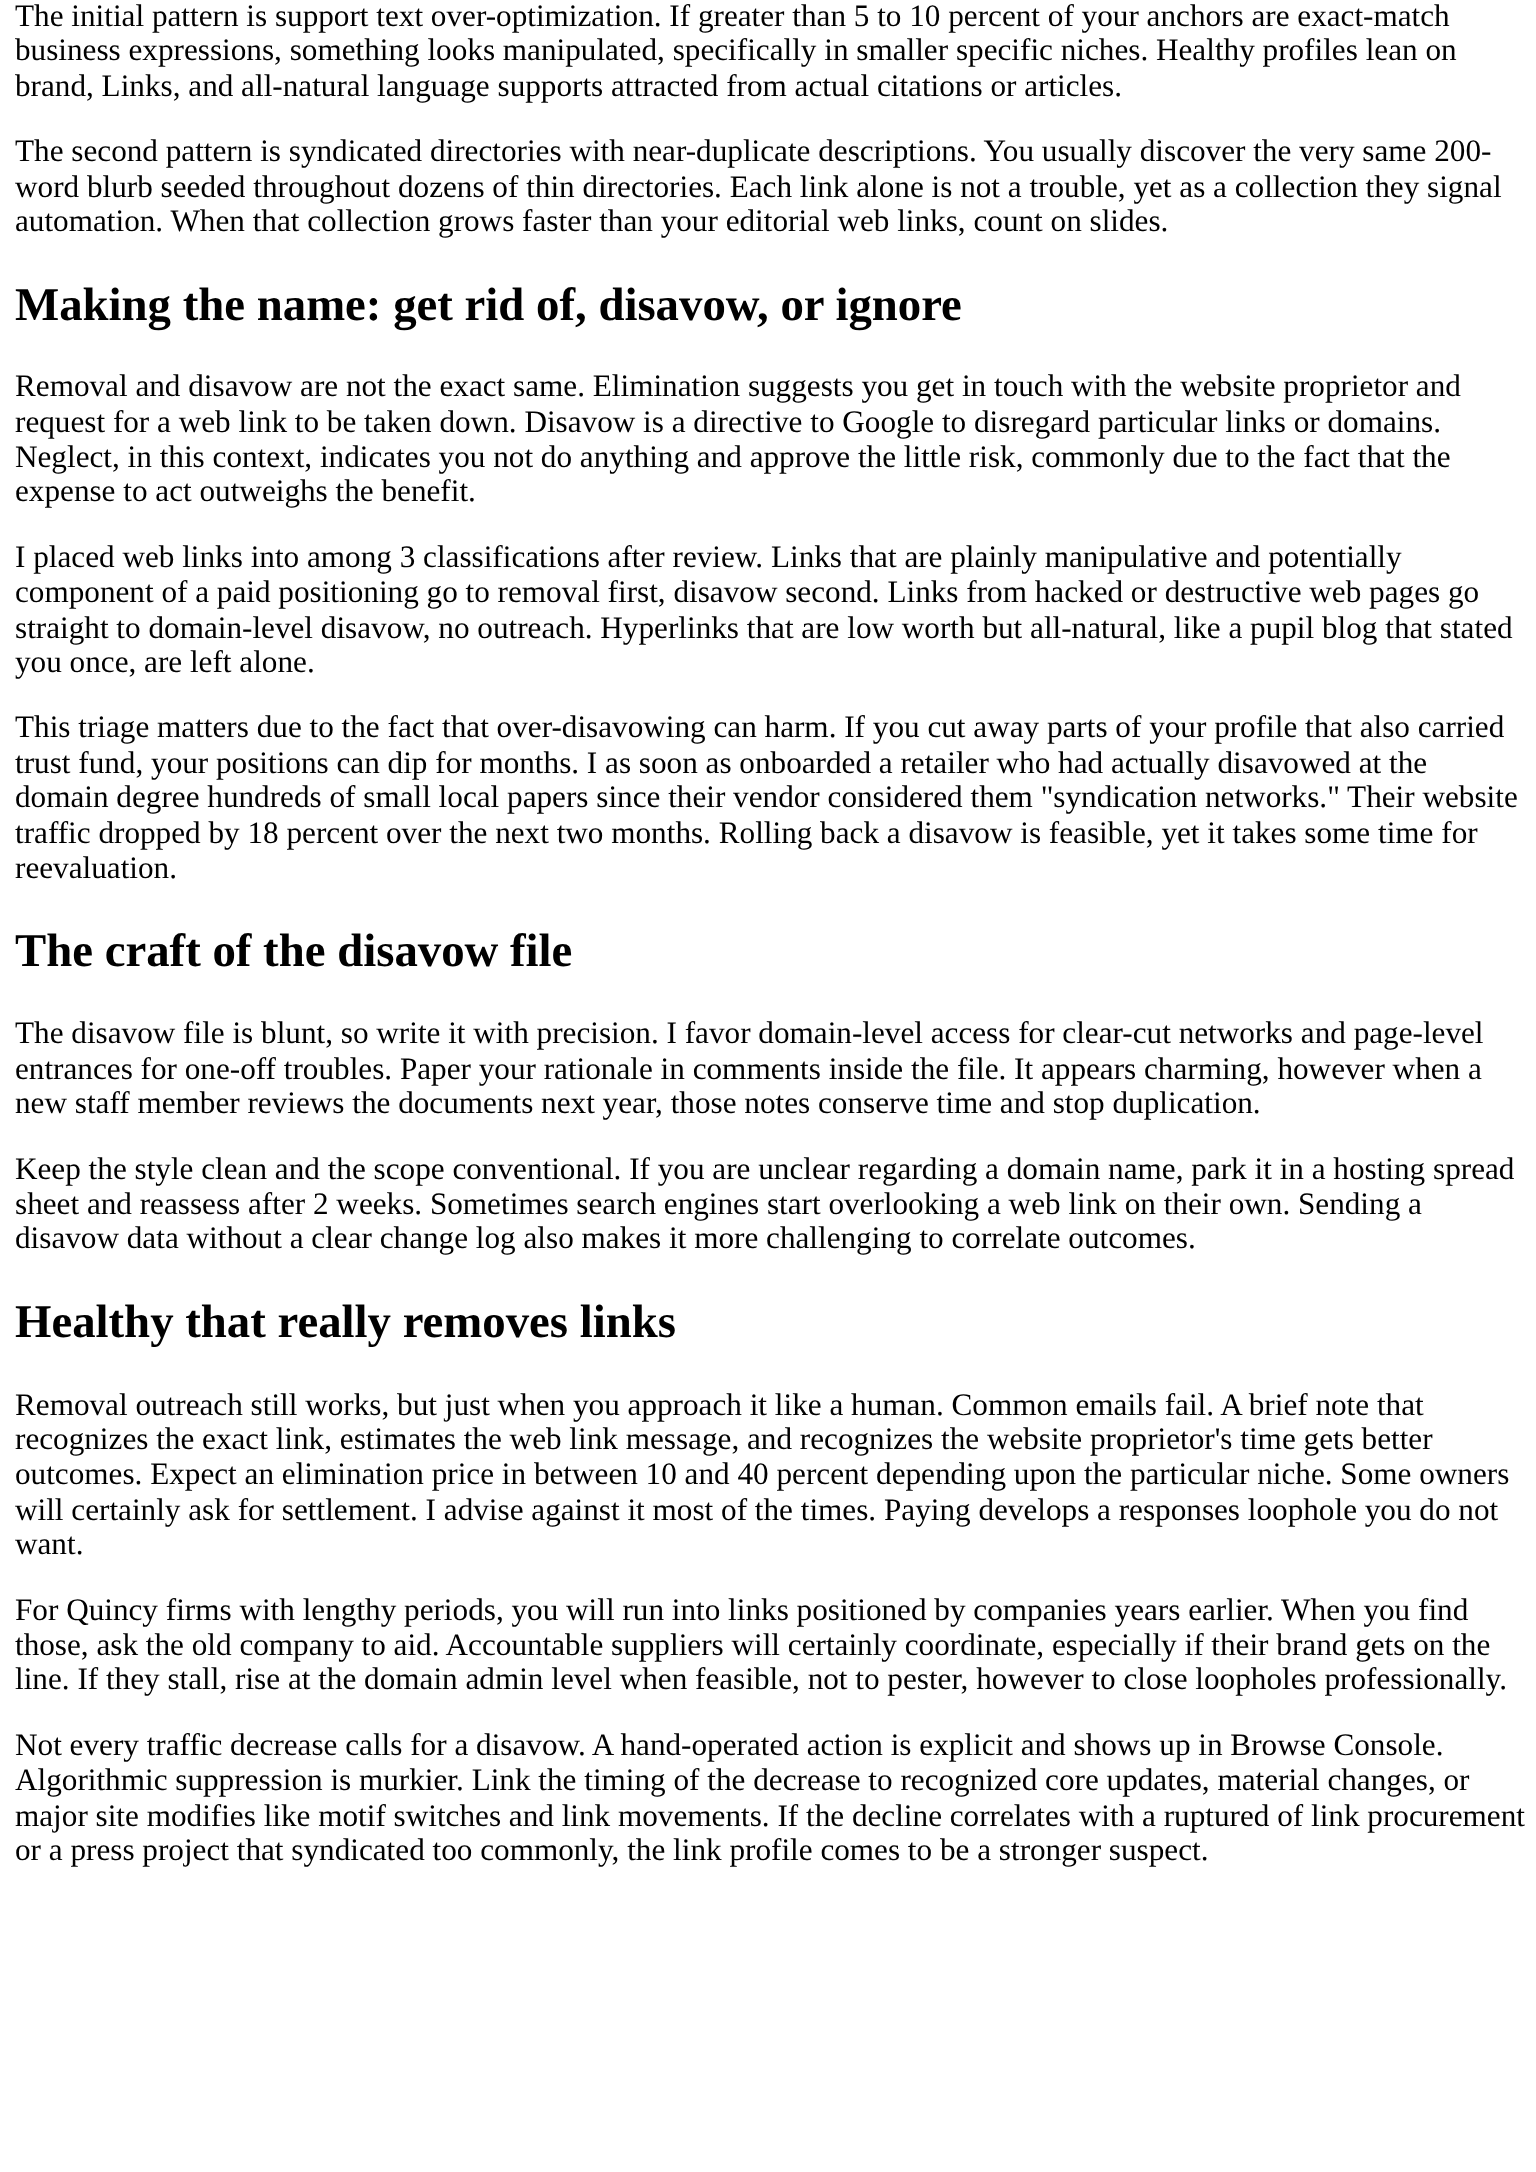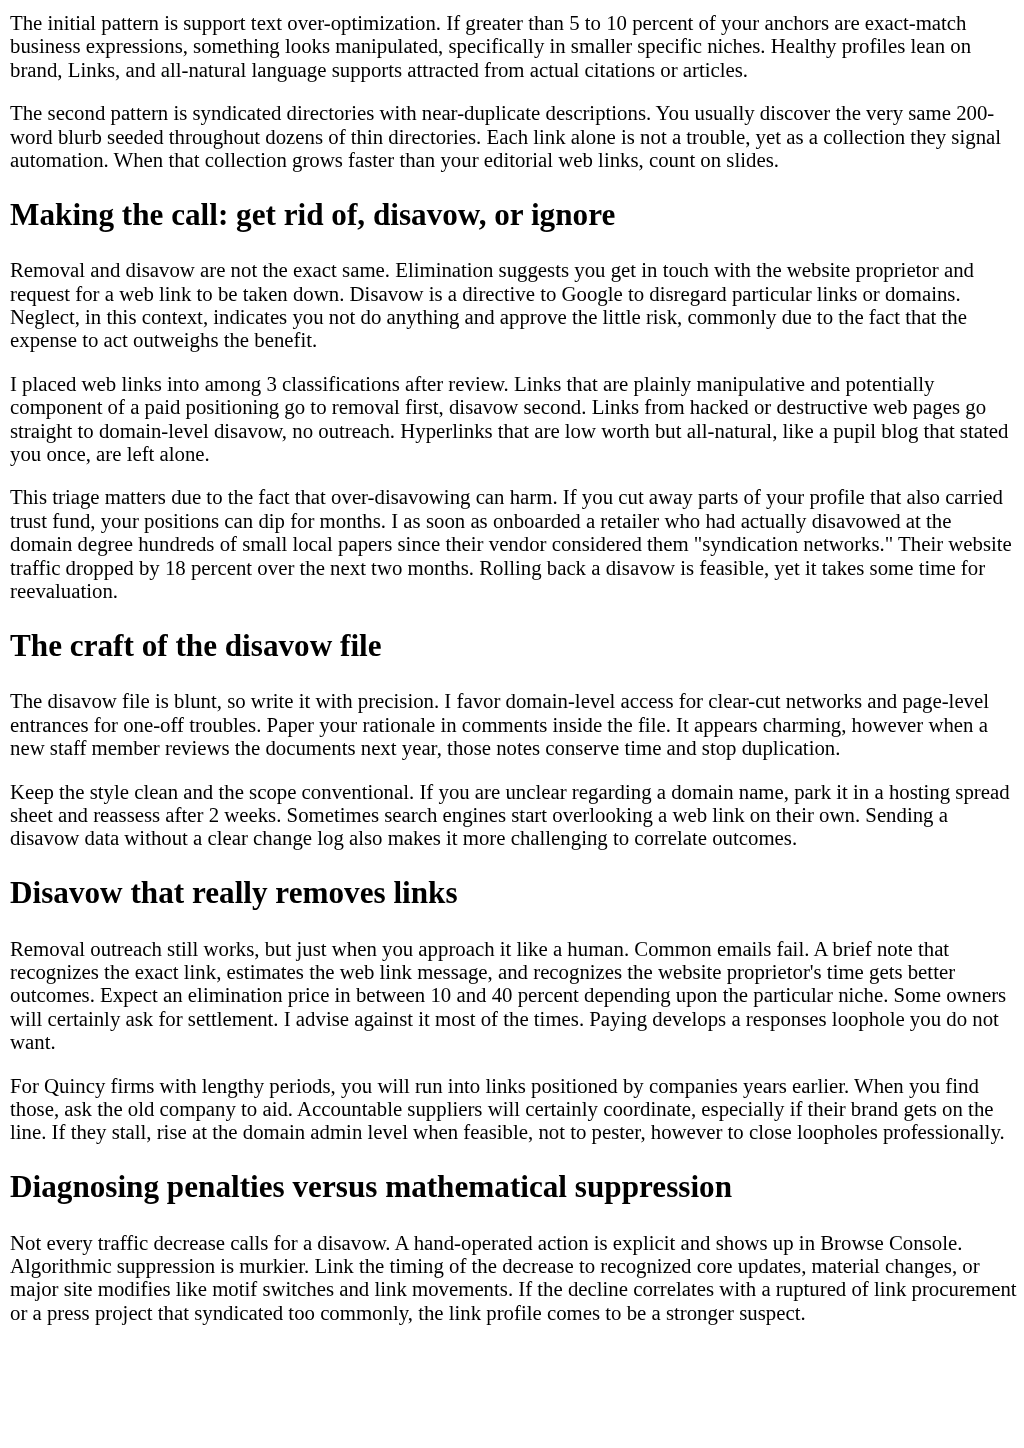--- a/index.html
+++ b/index.html
@@ -25,34 +25,33 @@
     text-align: left;
   }
   .page h2 {
     font-size: 31.2px;
     line-height: 35.6px;
     font-weight: bold;
     margin: 25.6px 0;
     text-align: left;
   }
   .page > :first-child {
-    margin-top: 12px;
+    margin-top: 0;
   }
 </style>
 </head>
 <body>
 
 <article class="page">
   <p>The initial pattern is support text over-optimization. If greater than 5 to 10 percent of your anchors are exact-match business expressions, something looks manipulated, specifically in smaller specific niches. Healthy profiles lean on brand, Links, and all-natural language supports attracted from actual citations or articles.</p>
   <p>The second pattern is syndicated directories with near-duplicate descriptions. You usually discover the very same 200-word blurb seeded throughout dozens of thin directories. Each link alone is not a trouble, yet as a collection they signal automation. When that collection grows faster than your editorial web links, count on slides.</p>
-  <h2>Making the call: get rid of, disavow, or ignore</h2>
+  <h2>Making the name: get rid of, disavow, or ignore</h2>
   <p>Removal and disavow are not the exact same. Elimination suggests you get in touch with the website proprietor and request for a web link to be taken down. Disavow is a directive to Google to disregard particular links or domains. Neglect, in this context, indicates you not do anything and approve the little risk, commonly due to the fact that the expense to act outweighs the benefit.</p>
   <p>I placed web links into among 3 classifications after review. Links that are plainly manipulative and potentially component of a paid positioning go to removal first, disavow second. Links from hacked or destructive web pages go straight to domain-level disavow, no outreach. Hyperlinks that are low worth but all-natural, like a pupil blog that stated you once, are left alone.</p>
   <p>This triage matters due to the fact that over-disavowing can harm. If you cut away parts of your profile that also carried trust fund, your positions can dip for months. I as soon as onboarded a retailer who had actually disavowed at the domain degree hundreds of small local papers since their vendor considered them "syndication networks." Their website traffic dropped by 18 percent over the next two months. Rolling back a disavow is feasible, yet it takes some time for reevaluation.</p>
   <h2>The craft of the disavow file</h2>
   <p>The disavow file is blunt, so write it with precision. I favor domain-level access for clear-cut networks and page-level entrances for one-off troubles. Paper your rationale in comments inside the file. It appears charming, however when a new staff member reviews the documents next year, those notes conserve time and stop duplication.</p>
   <p>Keep the style clean and the scope conventional. If you are unclear regarding a domain name, park it in a hosting spread sheet and reassess after 2 weeks. Sometimes search engines start overlooking a web link on their own. Sending a disavow data without a clear change log also makes it more challenging to correlate outcomes.</p>
-  <h2>Disavow that really removes links</h2>
+  <h2>Healthy that really removes links</h2>
   <p>Removal outreach still works, but just when you approach it like a human. Common emails fail. A brief note that recognizes the exact link, estimates the web link message, and recognizes the website proprietor's time gets better outcomes. Expect an elimination price in between 10 and 40 percent depending upon the particular niche. Some owners will certainly ask for settlement. I advise against it most of the times. Paying develops a responses loophole you do not want.</p>
   <p>For Quincy firms with lengthy periods, you will run into links positioned by companies years earlier. When you find those, ask the old company to aid. Accountable suppliers will certainly coordinate, especially if their brand gets on the line. If they stall, rise at the domain admin level when feasible, not to pester, however to close loopholes professionally.</p>
-  <h2>Diagnosing penalties versus mathematical suppression</h2>
   <p>Not every traffic decrease calls for a disavow. A hand-operated action is explicit and shows up in Browse Console. Algorithmic suppression is murkier. Link the timing of the decrease to recognized core updates, material changes, or major site modifies like motif switches and link movements. If the decline correlates with a ruptured of link procurement or a press project that syndicated too commonly, the link profile comes to be a stronger suspect.</p>
 </article>
 
 </body></html>

